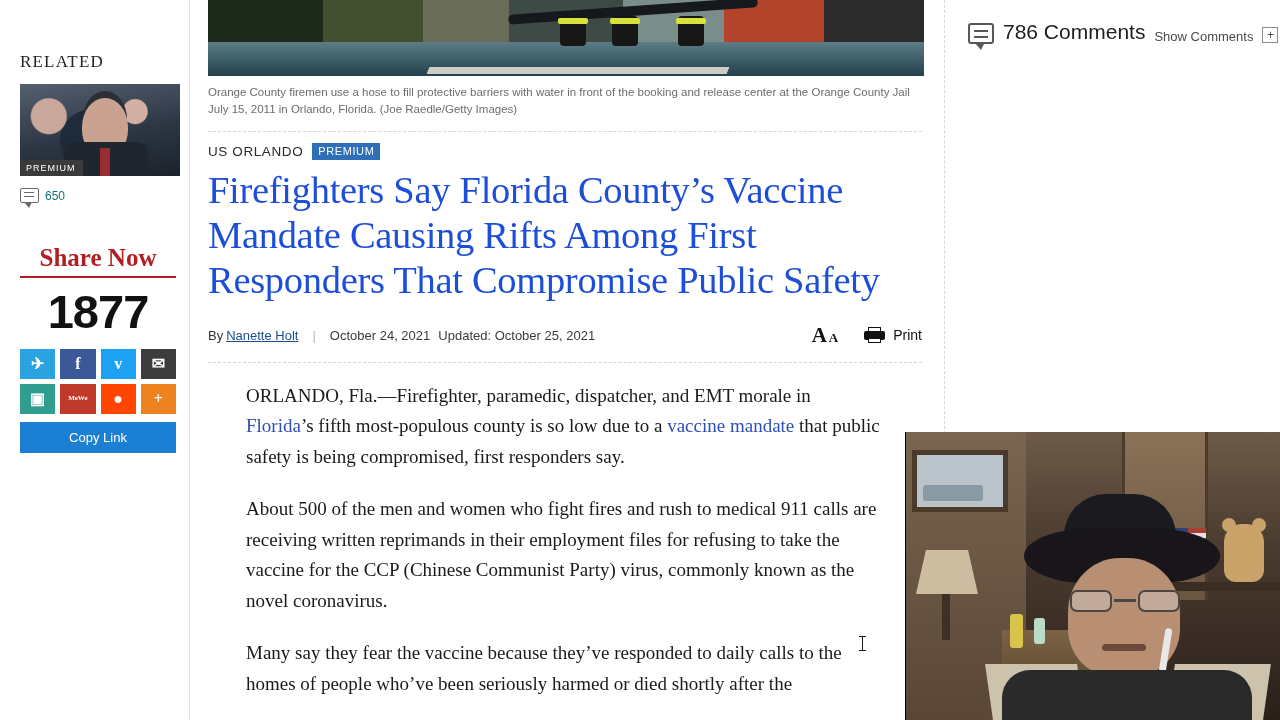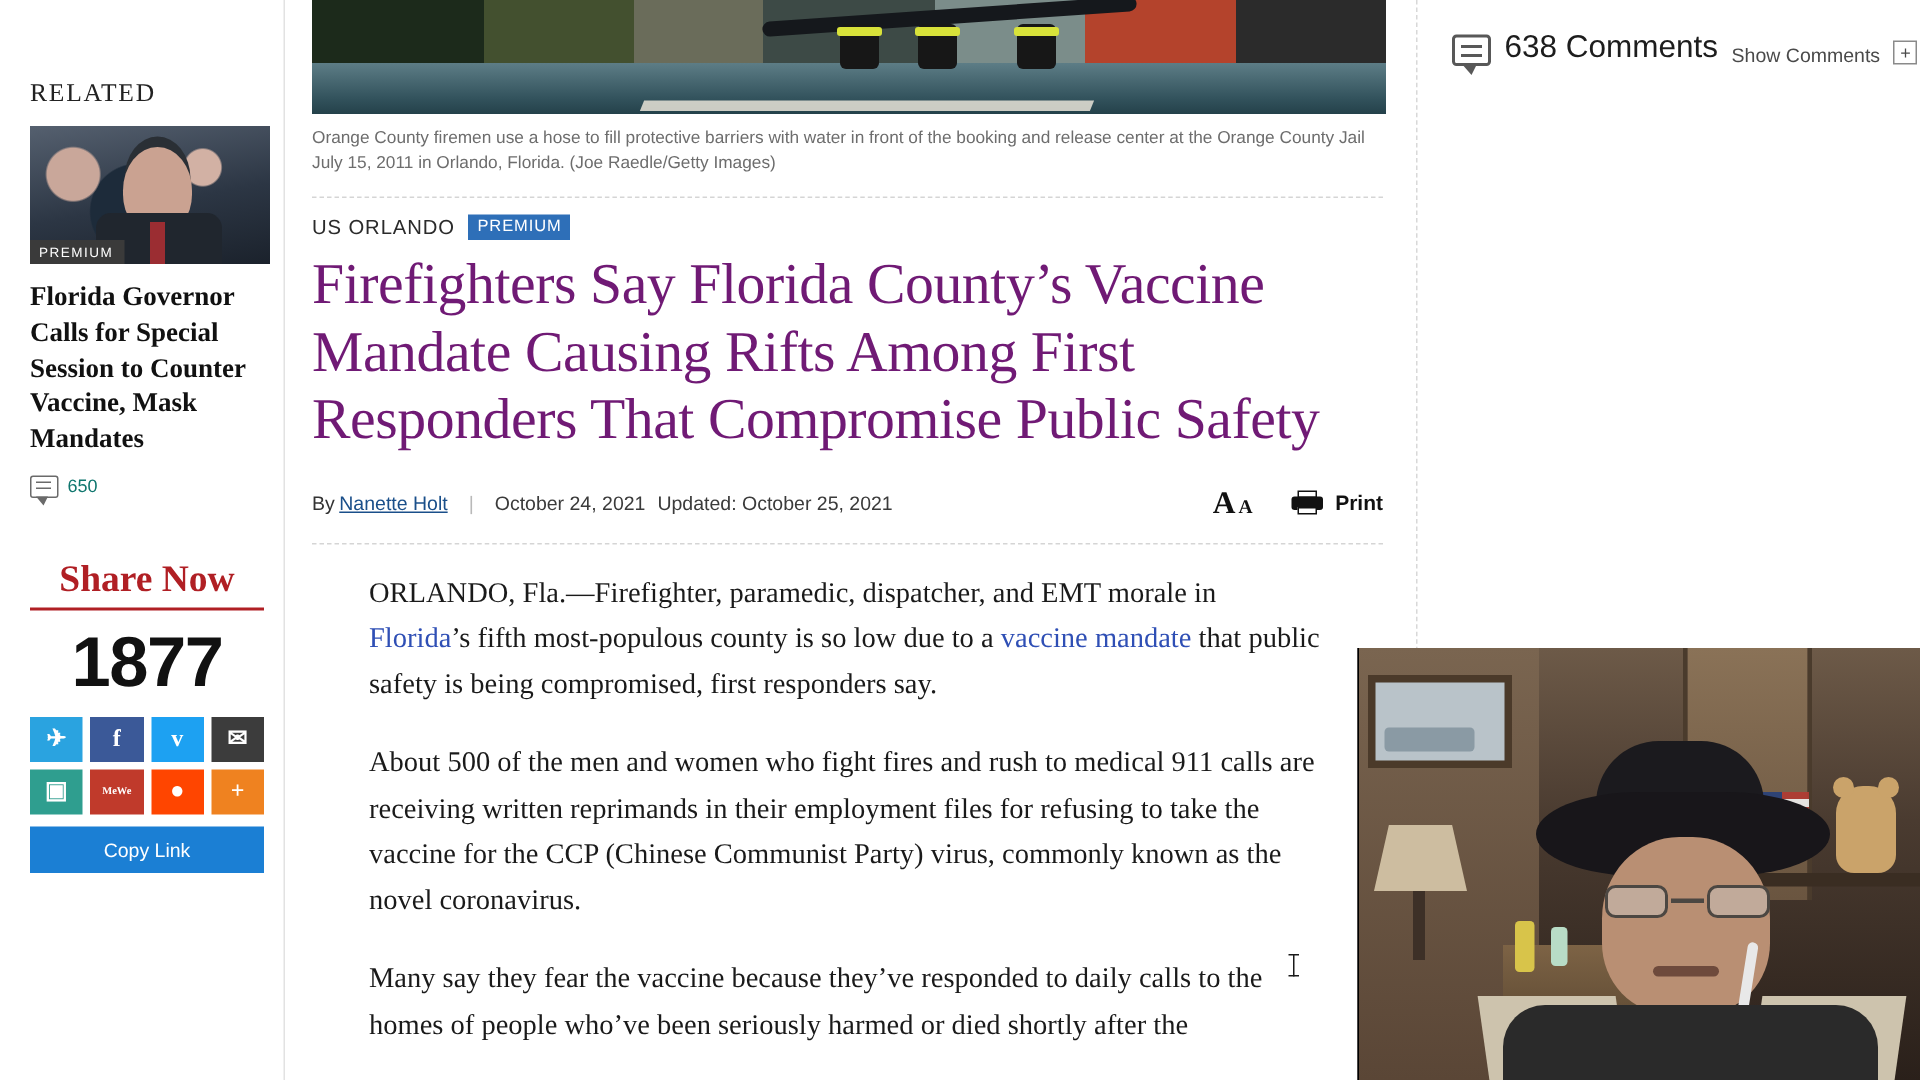--- a/index.html
+++ b/index.html
@@ -257,21 +257,21 @@
     letter-spacing: .6px;
     padding: 2.5px 6px;
   }
   h1.headline {
     margin: 8px 0 0 4px;
     width: 712px;
     font-family: "Liberation Serif", serif;
     font-size: 38.5px;
     line-height: 1.17;
     font-weight: normal;
-    color: #701a75;
+    color: #1d4ed8;
     letter-spacing: -0.3px;
   }
   .byline-row {
     margin: 20px 0 0 4px;
     width: 714px;
     display: flex; align-items: center;
     font-family: "Liberation Sans", sans-serif;
     font-size: 13px;
     color: #3b3b3b;
     padding-bottom: 14px;
@@ -309,21 +309,21 @@
   .printer .top {
     position: absolute; left: 4px; top: 0;
     width: 13px; height: 5px;
     border: 1.5px solid #111; background: #fff;
   }
   .printer .out {
     position: absolute; left: 4px; bottom: 0;
     width: 13px; height: 5px;
     border: 1.5px solid #111; background: #fff;
   }
-  .print-label { font-size: 14px; color: #111; font-weight: bold; }
+  .print-label { font-size: 14px; color: #111; }
 
   .body-text {
     margin: 18px 0 0 42px;
     width: 634px;
     font-family: "Liberation Serif", serif;
     font-size: 19px;
     line-height: 1.62;
     color: #1a1a1a;
   }
   .body-text p { margin: 0 0 21px 0; }
@@ -579,21 +579,20 @@
     <div class="related-label">RELATED</div>
 
     <div class="thumb-wrap">
       <div class="thumb-img"></div>
       <div class="thumb-face"></div>
       <div class="thumb-suit"></div>
       <div class="thumb-tie"></div>
       <div class="premium-tag">PREMIUM</div>
     </div>
 
-    <div class="related-title">Florida Governor Calls for Special Session to Counter Vaccine, Mask Mandates</div>
 
     <div class="comment-row">
       <span class="cmt-ico">
           <i></i>
         </span>
       <span>650</span>
     </div>
 
     <div class="share-now">Share Now</div>
     <div class="share-count">1877</div>
@@ -685,21 +684,21 @@
     </div>
   </div>
 
   <div class="caret"></div>
 
   <div id="rightpanel">
     <div class="comments-head">
       <span class="cmt-ico-lg">
           <i></i>
         </span>
-      <span class="cmt-count">638 Comments</span>
+      <span class="cmt-count">786 Comments</span>
       <span class="show-comments">Show Comments</span>
       <span class="plus-box">+</span>
     </div>
   </div>
 
   <div id="webcam">
     <div class="room"></div>
     <div class="wall-left"></div>
     <div class="door"></div>
     <div class="picture"></div>

